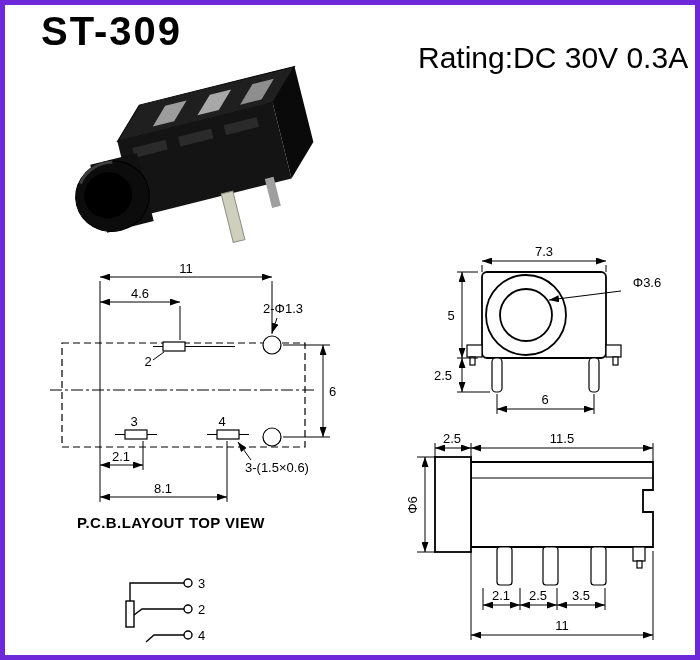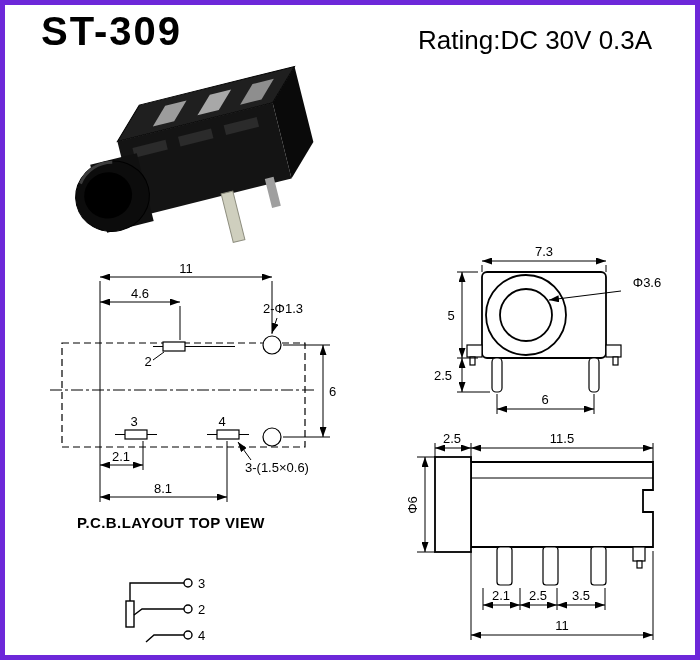--- a/index.html
+++ b/index.html
@@ -1,19 +1,19 @@
 <!DOCTYPE html>
 <html><head>
 <meta charset="utf-8">
 <style>
   html,body{margin:0;padding:0;background:#e8e8e8;font-family:"Liberation Sans",sans-serif;}
   .sheet{position:relative;width:700px;height:660px;background:#fff;border:5px solid #6d28d9;box-sizing:border-box;overflow:hidden;}
   .abs{position:absolute;}
   .title{left:36px;top:4px;font-size:40px;font-weight:800;letter-spacing:2px;color:#000;}
-  .rating{left:413px;top:20px;font-size:26px;color:#000;}
+  .rating{left:413px;top:36px;font-size:30px;color:#000;}
   svg.abs{overflow:visible;}
   svg text{font-family:"Liberation Sans",sans-serif;font-size:13px;fill:#000;}
   svg text.cap{font-size:15px;font-weight:bold;letter-spacing:.4px;}
   .dln{stroke:#000;stroke-width:1;fill:none;}
   .out{stroke:#000;stroke-width:1.8;fill:#fff;}
   .thin{stroke:#000;stroke-width:1.2;fill:#fff;}
 </style>
 </head>
 <body>
 

